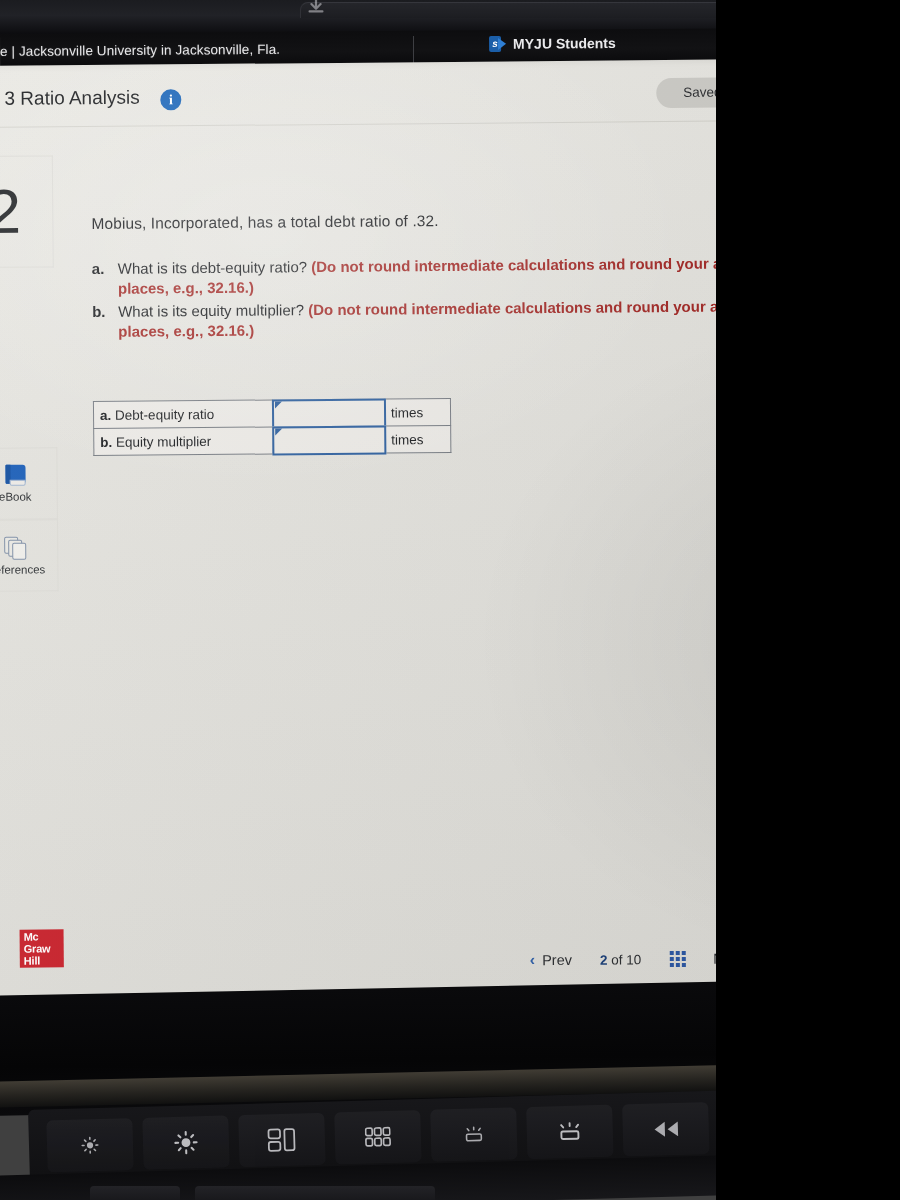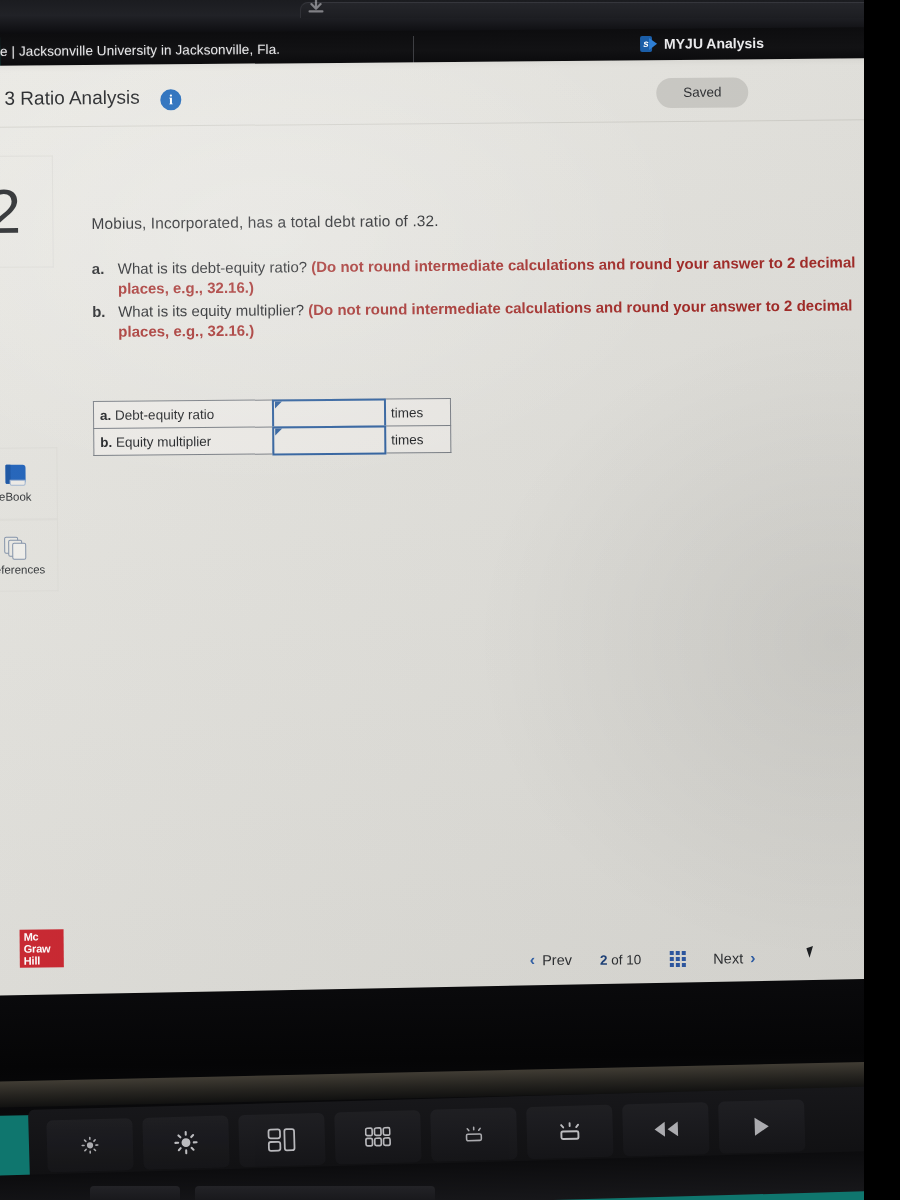--- a/index.html
+++ b/index.html
@@ -1,22 +1,22 @@
 <!DOCTYPE html>
 <html><head>
 <meta charset="utf-8">
 <style>
   * { margin:0; padding:0; box-sizing:border-box; }
   html,body { width:900px; height:1200px; overflow:hidden; background:#000; }
   body { font-family:"Liberation Sans", sans-serif; }
 
   
   #photo {
-    position:relative; width:864px; height:1200px;
-    background:#0f766e;
+    position:relative; width:716px; height:1200px;
+    background:#404040;
     overflow:hidden;
   }
 
   
   .room-top {
     position:absolute; left:0; top:0; width:900px; height:34px;
     background:linear-gradient(180deg,#1b1c20 0%,#212227 45%,#0c0c0f 100%);
   }
   .room-top .lid-edge{
     position:absolute; left:300px; top:2px; width:600px; height:16px;
@@ -241,21 +241,21 @@
 
   <div class="browser-chrome"></div>
   <div class="tab-divider"></div>
   <div class="tab-title">e | Jacksonville University in Jacksonville, Fla.</div>
 
   <div class="bm-item">
     <span class="sp-logo">
       <span class="sq">s</span>
       <span class="ar"></span>
     </span>
-    <span>MYJU Analysis</span>
+    <span>MYJU Students</span>
   </div>
 
   <div class="page">
 
     <div class="app-header">
       <div class="assign-title">er 3 Ratio Analysis</div>
       <div class="info-i">i</div>
       <div class="saved-pill">Saved</div>
     </div>
 

